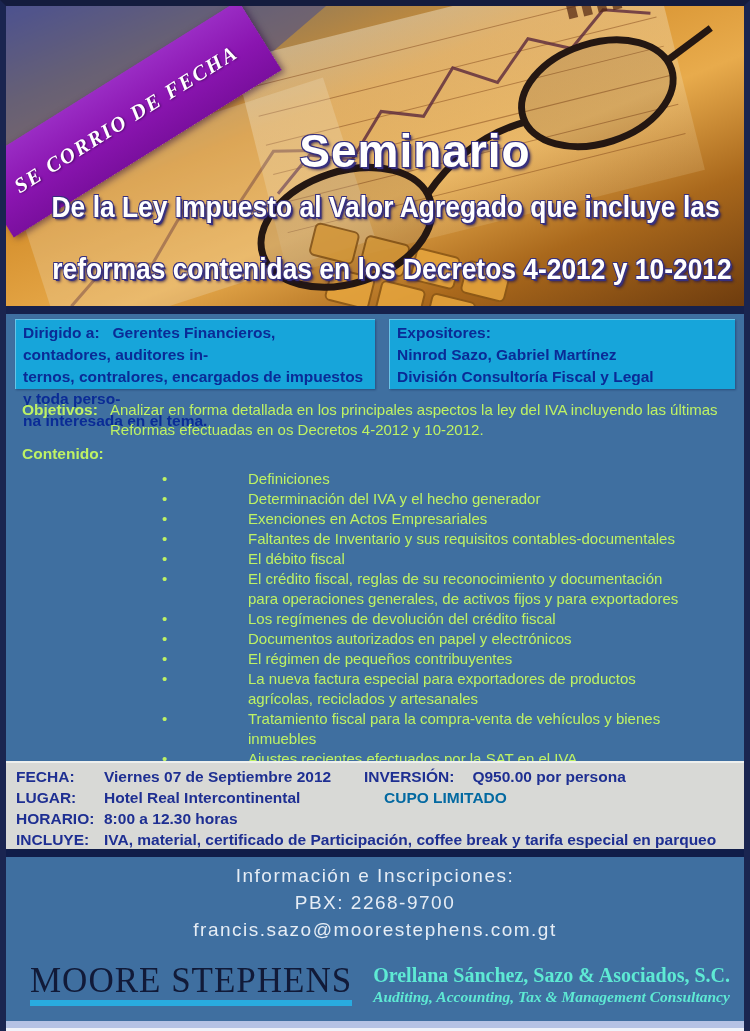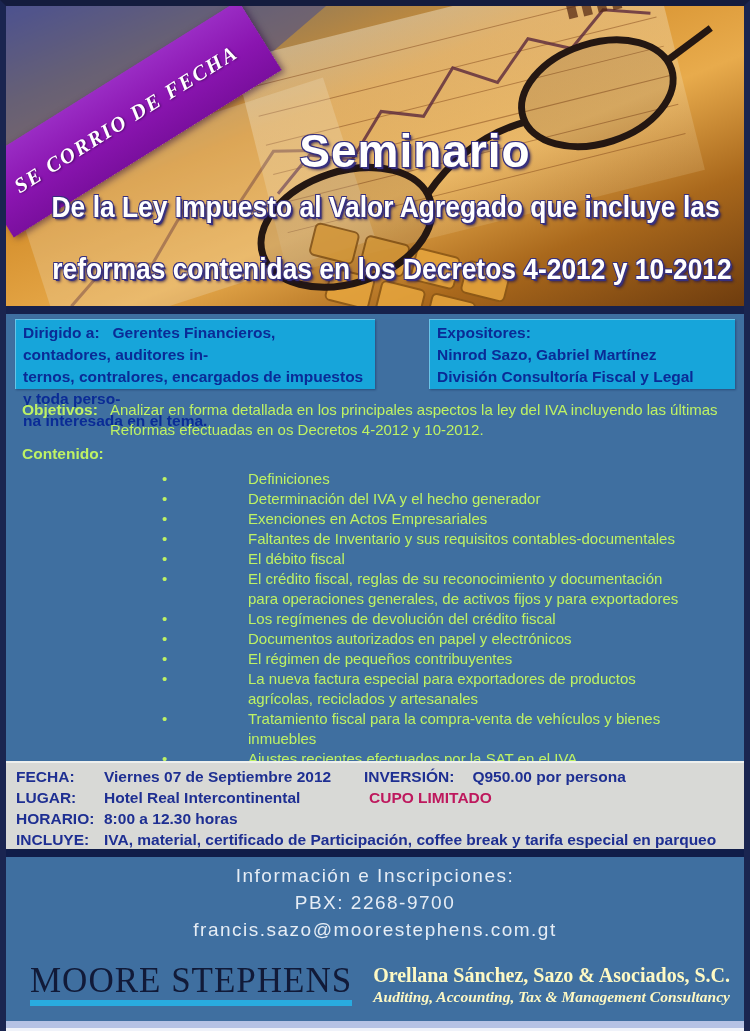--- a/index.html
+++ b/index.html
@@ -38,55 +38,55 @@
   .t-sub .squeeze { display:inline-block; transform:scaleX(0.88); transform-origin:center; }
   .t-s1 { top:184px; }
   .t-s2 { top:246px; }
 
   
   .strip-divider { height:8px; background:#16214c; flex:0 0 auto; }
   .audience { height:80px; flex:0 0 auto; display:flex; gap:14px; padding:5px 9px; background:#3f6fa0; }
   .cyan-box { background:#17a5da; box-shadow:inset 1px 1px 0 rgba(255,255,255,.35), 1px 1px 2px rgba(0,20,60,.35);
     color:#0a2b96; font-weight:bold; font-size:15.5px; line-height:22px; padding:3px 8px; white-space:pre-wrap; }
   .cyan-box.left  { width:360px; }
-  .cyan-box.right { flex:1;margin-left:40px; }
+  .cyan-box.right { flex:1; }
 
   
   .content { flex:1 1 auto; color:#bef264; padding:6px 14px 5px 16px; overflow:hidden; }
   .obj-row { display:flex; }
   .obj-label, .cont-label { font-weight:bold; font-size:15.5px; line-height:20px; flex:0 0 88px; }
   .obj-text { font-size:15px; line-height:20px; white-space:pre-line; }
   .cont-label { margin-top:4px; }
   ul.topics { list-style:none; margin:5px 0 0 140px; width:520px; }
   ul.topics li { position:relative; padding-left:86px; font-size:15px; line-height:20px; }
   ul.topics li .dot { position:absolute; left:0; top:0; font-size:15px; }
 
   
   .details { flex:0 0 auto; height:88px; background:#d8d9d6; border-top:2px solid #eef0ee;
     color:#1e2f92; font-weight:bold; font-size:15.5px; line-height:21px; padding:3px 10px; }
   .d-row { display:flex; }
   .d-label { flex:0 0 88px; }
   .d-val   { flex:0 0 260px; }
   .d-val.wide { flex:1; white-space:pre-wrap; }
   .d-right { display:flex; }
   .inv-label { margin-right:18px; }
-  .cupo { color:#be185d; margin-left:5px; }
+  .cupo { color:#0369a1; margin-left:20px; }
 
   
   .contact-divider { height:8px; background:#101d49; flex:0 0 auto; }
   .contact { flex:0 0 auto; height:90px; background:#3f6fa0; text-align:center; color:#e6edf5;
     font-size:19px; letter-spacing:1.5px; line-height:27px; padding-top:5px; }
 
   
   .footer { flex:0 0 auto; height:74px; background:#3f6fa0; display:flex; align-items:center;
     justify-content:space-between; padding:0 14px 0 24px; }
   .logo-wrap { display:inline-block; }
   .logo-text { font-family:"Liberation Serif", serif; font-size:35px; color:#111a38; letter-spacing:1px; line-height:36px; }
   .logo-bar { height:6px; background:#29abe0; margin-top:1px; }
-  .firm { text-align:center; font-family:"Liberation Serif", serif; color:#fef9c3; }
+  .firm { text-align:left; font-family:"Liberation Serif", serif; color:#5eead4; }
   .firm-name { font-size:20px; font-weight:bold; line-height:24px; }
   .firm-tag  { font-size:15.5px; font-weight:bold; line-height:19px;font-style:italic; }
 
   .bottom-strip { flex:0 0 auto; height:10px; background:#b5c2e4; border-bottom:3px solid #f0f3fa; }
 </style>
 </head>
 <body>
 
 <div class="page">
 

